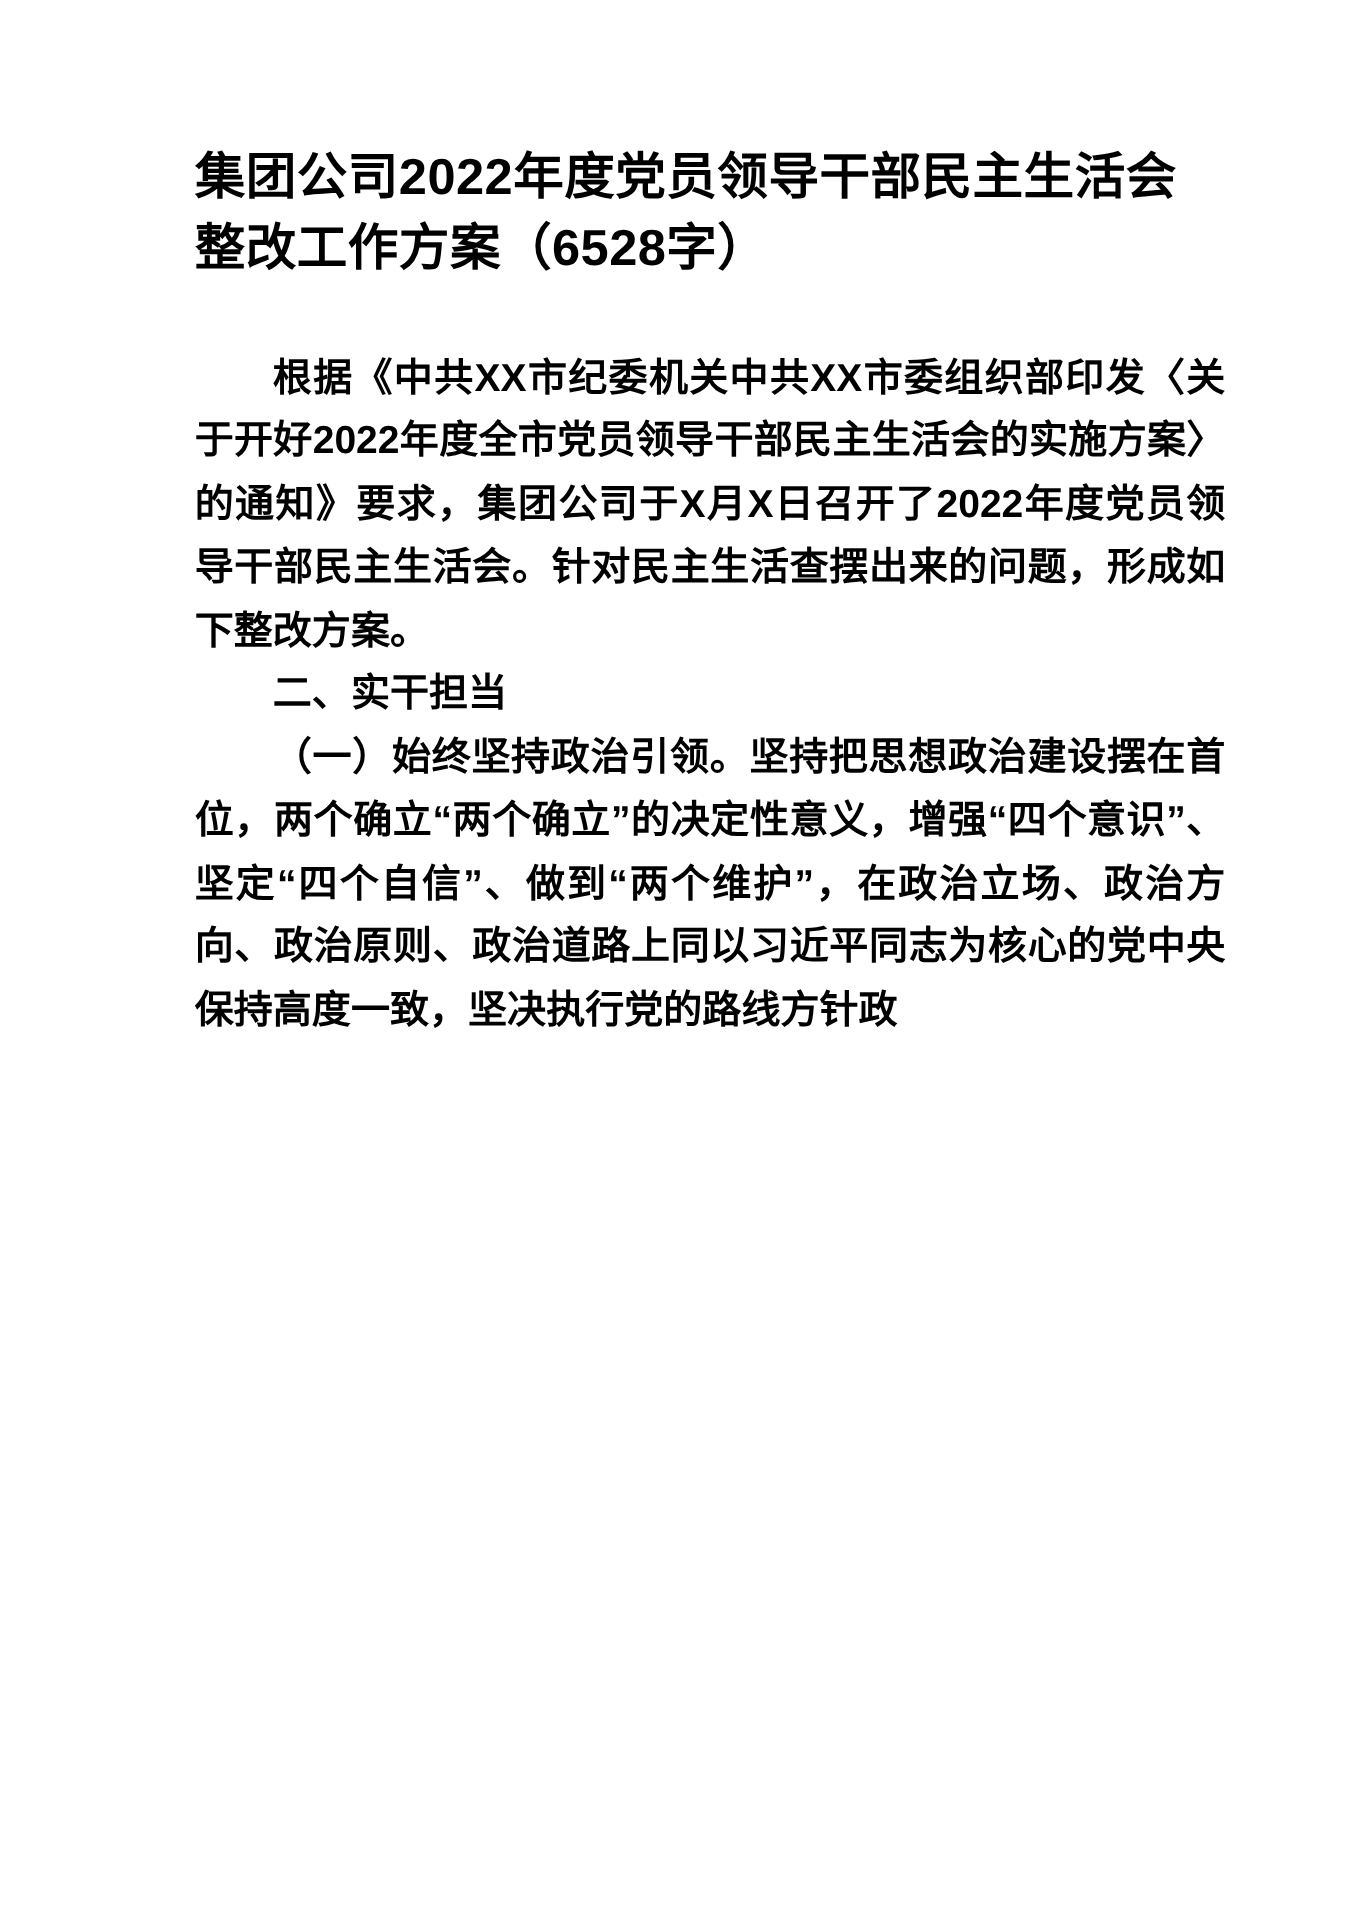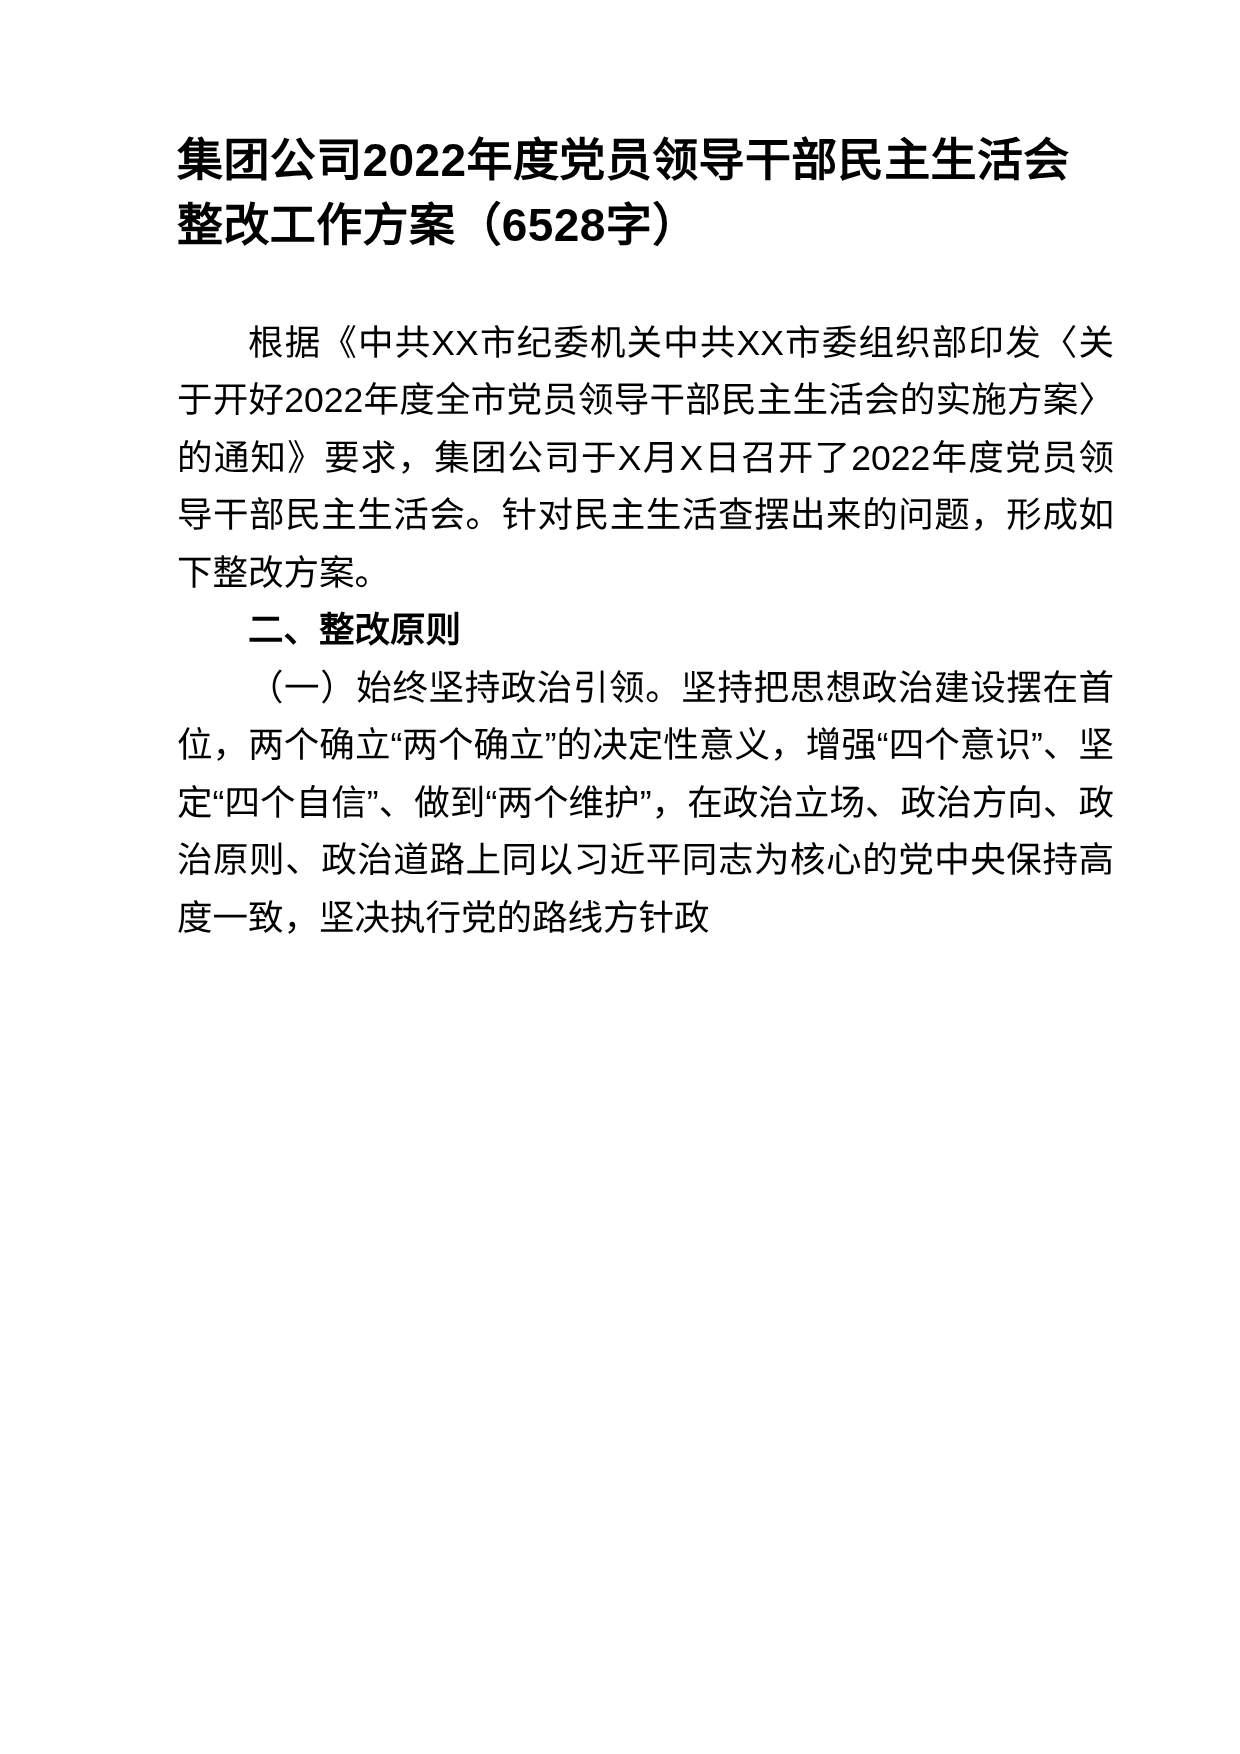--- a/index.html
+++ b/index.html
@@ -38,21 +38,21 @@
   }
   p.para {
     margin: 0;
     font-size: 35.5px;
     line-height: 57.5px;
     text-align: justify;
     text-justify: inter-ideograph;
     text-indent: 71px;
     letter-spacing: 0px;
     word-break: break-all;
-    font-weight: 400;
+    font-weight: 700;
   }
   p.heading {
     margin: 0;
     font-size: 35.5px;
     line-height: 57.5px;
     text-indent: 71px;
     font-weight: 700;
     letter-spacing: 0px;
     word-break: break-all;
   }
@@ -66,19 +66,19 @@
 <div class="page">
 
   <h1 class="doc-title">集团公司2022年度党员领导干部民主生活会整改工作方案（6528字）</h1>
 
   <div class="body-block clip">
 
     <p class="para">根据《中共XX市纪委机关中共XX市委组织部印发〈关于开好2022年度全市党员领导干部民主生活会的实施方案〉的通知》要求，集团公司于X月X日召开了2022年度党员领导干部民主生活会。针对民主生活查摆出来的问题，形成如下整改方案。</p>
 
 
 
-    <p class="heading">二、整改原则</p>
+    <p class="heading">二、实干担当</p>
 
     <p class="para">（一）始终坚持政治引领。坚持把思想政治建设摆在首位，两个确立“两个确立”的决定性意义，增强“四个意识”、坚定“四个自信”、做到“两个维护”，在政治立场、政治方向、政治原则、政治道路上同以习近平同志为核心的党中央保持高度一致，坚决执行党的路线方针政</p>
 
   </div>
 
 </div>
 
 </body></html>

